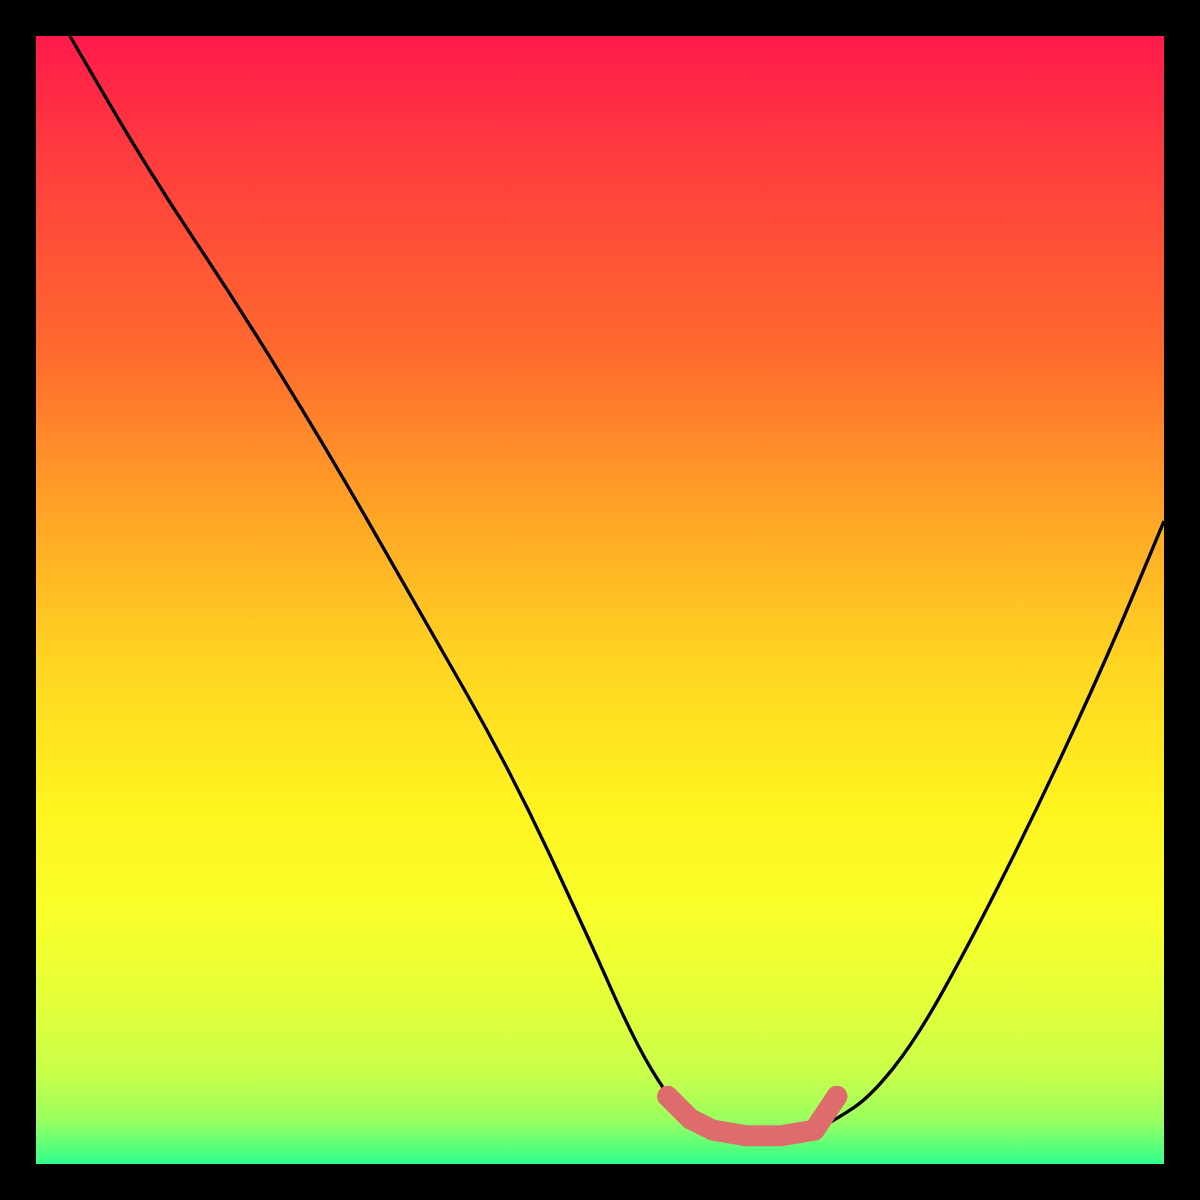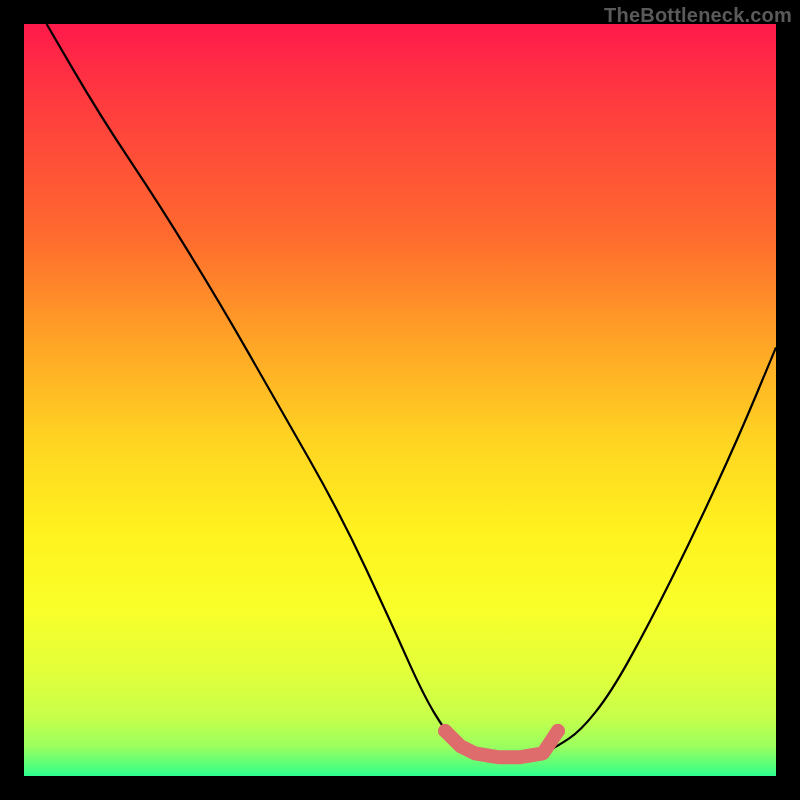--- a/index.html
+++ b/index.html
@@ -64,14 +64,13 @@
 <body>
 
 <div class="frame">
   <div class="plot-area">
     <svg class="curve" viewBox="0 0 752 752" preserveAspectRatio="none">
       <path fill="none" stroke="#000000" stroke-width="2.2" d="M 22.6 0.0 Q 22.6 0.0 48.9 45.1 Q 75.2 90.2 105.3 135.4 Q 135.4 180.5 165.4 229.4 Q 195.5 278.2 225.6 330.9 Q 255.7 383.5 285.8 436.2 Q 315.8 488.8 342.2 545.2 Q 368.5 601.6 383.5 635.4 Q 398.6 669.3 409.8 688.1 Q 421.1 706.9 428.6 714.4 Q 436.2 721.9 443.7 725.7 Q 451.2 729.4 462.5 731.3 Q 473.8 733.2 485.0 733.2 Q 496.3 733.2 507.6 731.3 Q 518.9 729.4 526.4 725.7 Q 533.9 721.9 545.2 714.4 Q 556.5 706.9 571.5 688.1 Q 586.6 669.3 605.4 635.4 Q 624.2 601.6 646.7 556.5 Q 669.3 511.4 691.8 462.5 Q 714.4 413.6 733.2 368.5 L 752.0 323.4"></path>
       <path fill="none" stroke="#de6c6c" stroke-width="14" stroke-linecap="round" stroke-linejoin="round" d="M 421.1 706.9 L 436.2 721.9 L 451.2 729.4 L 473.8 733.2 L 496.3 733.2 L 518.9 729.4 L 533.9 706.9 "></path>
       <path fill="#de6c6c" stroke="none" d="M 414.12000000000006 706.88 a7 7 0 1 0 14 0 a7 7 0 1 0 -14 0 M 526.92 706.88 a7 7 0 1 0 14 0 a7 7 0 1 0 -14 0 "></path>
     </svg>
   </div>
-  <div class="watermark">TheBottleneck.com</div>
 </div>
 
 </body></html>

